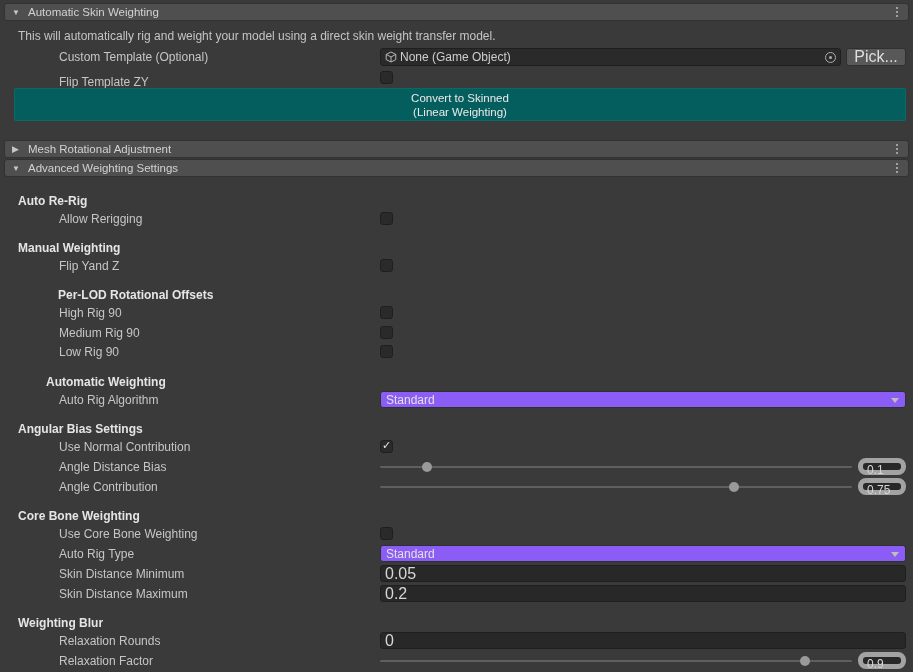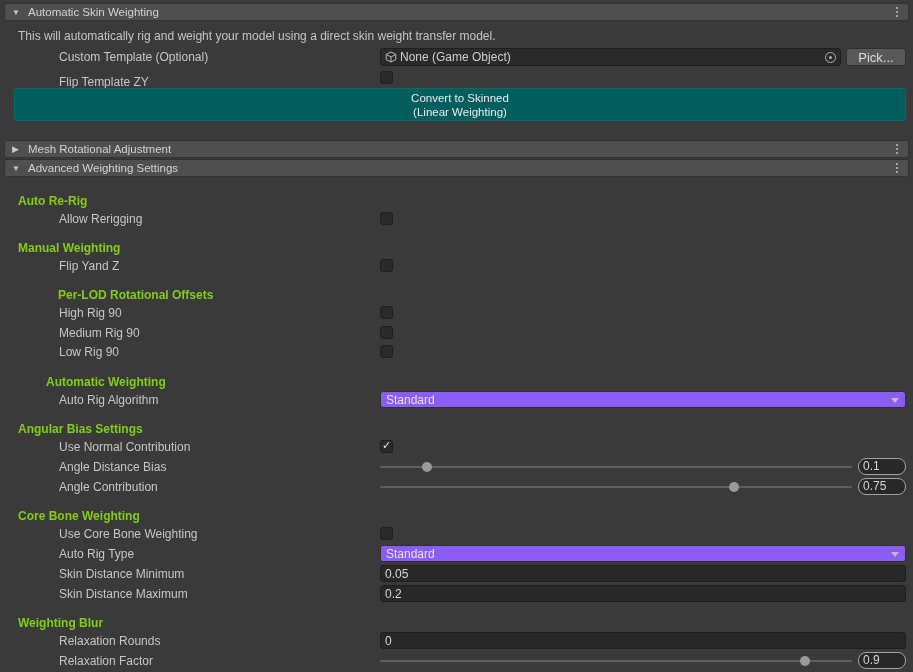--- a/index.html
+++ b/index.html
@@ -16,68 +16,68 @@
     background:#4f4f4f; border:1px solid #323232; border-radius:3px;
     display:flex; align-items:center; cursor:pointer;
   }
   .bar .tri { font-size:8px; color:#c8c8c8; margin:0 6px 0 7px; width:10px; }
   .bar .bar-title { color:#d2d2d2; font-size:11.5px; }
   .kebab { position:absolute; right:6px; top:50%; transform:translateY(-50%);
     display:flex; flex-direction:column; gap:2px; padding:2px 4px; cursor:pointer; }
   .kebab i { width:2px; height:2px; border-radius:50%; background:#bdbdbd; display:block; }
   
   .lbl { position:absolute; left:18px; line-height:20px; color:#c6c6c6; white-space:nowrap;margin-left:41px; }
-  .sec-title { position:absolute; left:18px; line-height:20px; font-weight:bold; color:#84cc16; white-space:nowrap; }
+  .sec-title { position:absolute; left:18px; line-height:20px; font-weight:bold; color:#e5e5e5; white-space:nowrap; }
   .desc { position:absolute; left:18px; top:28px; line-height:16px; color:#c4c4c4; }
   
   .objfield {
     position:absolute; left:380px; right:72px; height:18px;
     background:#2a2a2a; border:1px solid #1f1f1f; border-radius:3px;
     display:flex; align-items:center; padding:0 4px; color:#cfcfcf; cursor:pointer;
   }
   .objfield svg { margin-right:3px; flex:none; }
   .objfield .obj-text { flex:1; overflow:hidden; white-space:nowrap; }
   .picker { flex:none; width:11px; height:11px; border:1px solid #aeaeae; border-radius:50%;
     position:relative; margin-left:4px; cursor:pointer; }
   .picker::after { content:""; position:absolute; left:50%; top:50%; width:3px; height:3px;
     margin:-1.5px 0 0 -1.5px; border-radius:50%; background:#aeaeae; }
   .btn-small {
     position:absolute; right:7px; width:60px; height:18px;
     background:#585858; border:1px solid #303030; border-radius:3px;
-    color:#dedede; font-size:13px; display:flex; align-items:center; justify-content:center;
+    color:#dedede; font-size:16px; display:flex; align-items:center; justify-content:center;
     cursor:pointer;
   }
   .checkbox {
     position:absolute; left:380px; width:13px; height:13px;
     background:#2a2a2a; border:1px solid #1f1f1f; border-radius:3px; cursor:pointer;
   }
   .checkbox .check { display:none; position:absolute; left:1px; top:-2px;
     color:#e6e6e6; font-size:11px; font-weight:bold; }
   .checkbox.checked .check { display:block; }
   .dropdown {
     position:absolute; left:380px; right:7px; height:17px;
     background:#8b5cf6; border:1px solid #303030; border-radius:3px;
     display:flex; align-items:center; padding:0 5px; color:#e2e2e2; cursor:pointer;
   }
   .dropdown .arrow { position:absolute; right:6px; top:6px; width:0; height:0;
     border-left:4px solid transparent; border-right:4px solid transparent;
     border-top:5px solid #bdbdbd; }
   .textfield {
     position:absolute; left:380px; right:7px; height:17px;
     background:#282828; border:1px solid #1f1f1f; border-radius:3px;
-    color:#d6d6d6; font-size:12px; font-family:"Liberation Sans",sans-serif;
+    color:#d6d6d6; font-size:16px; font-family:"Liberation Sans",sans-serif;
     padding:0 4px; outline:none;
   }
   .slider { position:absolute; left:380px; right:61px; height:20px; cursor:pointer; }
   .slider .track { position:absolute; left:0; right:0; top:9px; height:2px; background:#5f5f5f; border-radius:1px; }
   .slider .thumb { position:absolute; top:5px; width:10px; height:10px; margin-left:-5px;
     border-radius:50%; background:#9a9a9a; cursor:grab; }
   .valbox {
     position:absolute; right:7px; width:48px; height:17px;
-    background:#282828; border:1px solid #a3a3a3; border-radius:8px;
+    background:#282828; border:5px solid #a3a3a3; border-radius:8px;
     color:#d6d6d6; line-height:15px; padding:0 4px; cursor:text;
   }
   .convert-btn {
     position:absolute; left:14px; right:7px; top:88px; height:33px;
     background:#055e5e; border:1px solid #0a6a6a; border-radius:2px;
     display:flex; flex-direction:column; align-items:center; justify-content:center;
     color:#eaeaea; font-size:11.5px; line-height:14px; cursor:pointer;
   }
 </style>
 </head>

